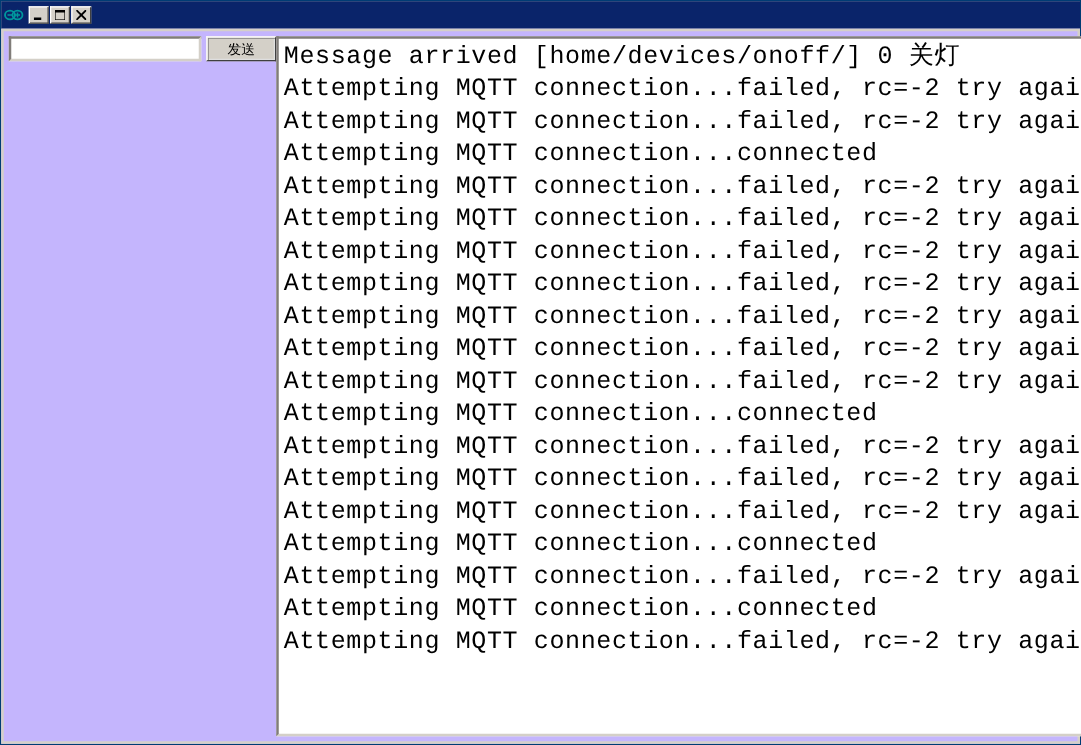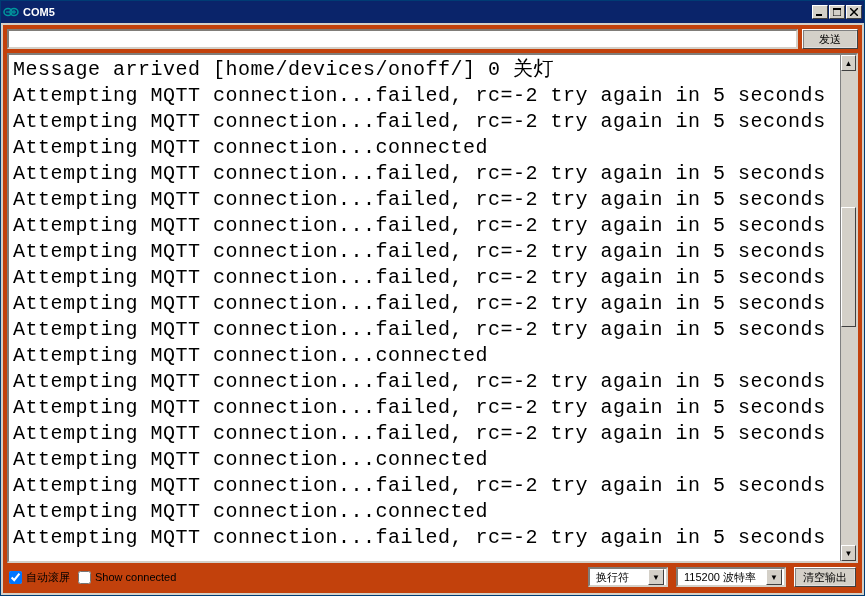--- a/index.html
+++ b/index.html
@@ -54,23 +54,23 @@
       display: flex;
       align-items: center;
       justify-content: center;
       color: black;
       font-family: Marlett, sans-serif;
       line-height: 1;
       cursor: pointer;
     }
     .content {
       flex: 1;
-      background: #c2410c;
-      display: flex;
-      flex-direction: column;
+      background: #c4b5fd;
+      display: flex;
+      flex-direction: row;
       padding: 4px;
       border: 2px solid;
       border-color: #d4d0c8;
       min-height: 0;
     }
     .input-row {
       display: flex;
       gap: 4px;
       margin-bottom: 4px;
     }
@@ -199,21 +199,20 @@
   <div class="titlebar">
     <span class="titlebar-icon">
       <svg width="16" height="16" viewBox="0 0 16 16">
         <ellipse cx="5" cy="8" rx="4" ry="3.5" fill="none" stroke="#00979d" stroke-width="1.5"></ellipse>
         <ellipse cx="11" cy="8" rx="4" ry="3.5" fill="none" stroke="#00979d" stroke-width="1.5"></ellipse>
         <line x1="3" y1="8" x2="7" y2="8" stroke="#00979d" stroke-width="1.2"></line>
         <line x1="9" y1="8" x2="13" y2="8" stroke="#00979d" stroke-width="1.2"></line>
         <line x1="11" y1="6" x2="11" y2="10" stroke="#00979d" stroke-width="1.2"></line>
       </svg>
     </span>
-    <span class="titlebar-title">COM5</span>
     <div class="titlebar-buttons">
       <div class="titlebar-btn">
         <svg width="8" height="8" viewBox="0 0 8 8">
             <rect x="0" y="6" width="6" height="2" fill="black"></rect>
           </svg>
       </div>
       <div class="titlebar-btn">
         <svg width="8" height="8" viewBox="0 0 8 8">
             <rect x="0" y="0" width="8" height="8" fill="none" stroke="black" stroke-width="1"></rect>
             <rect x="0" y="0" width="8" height="2" fill="black"></rect>

